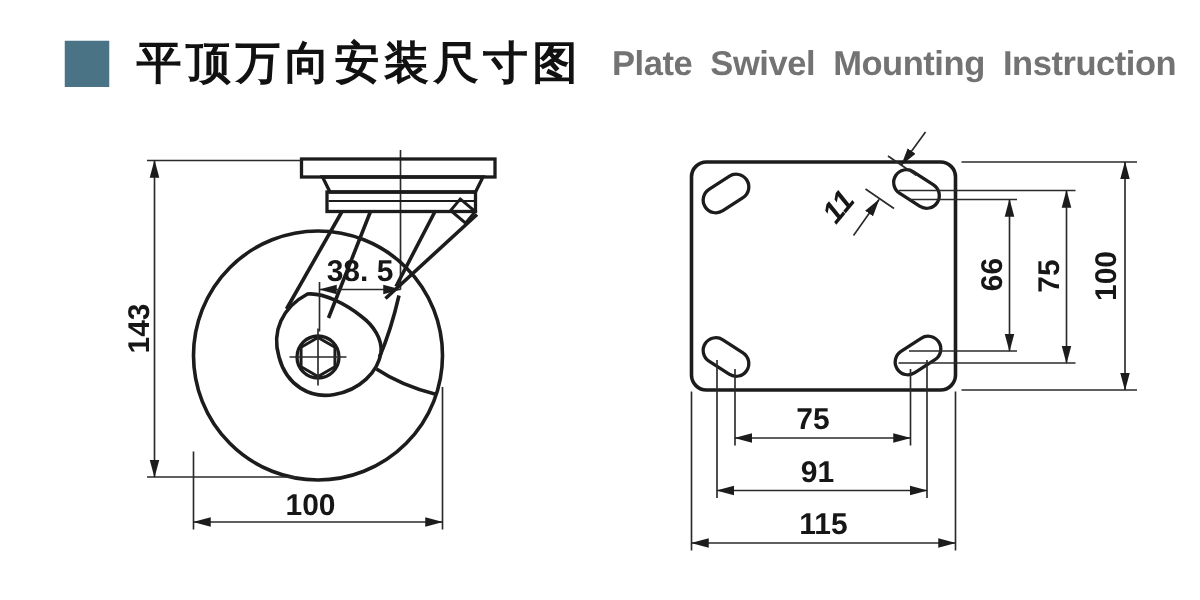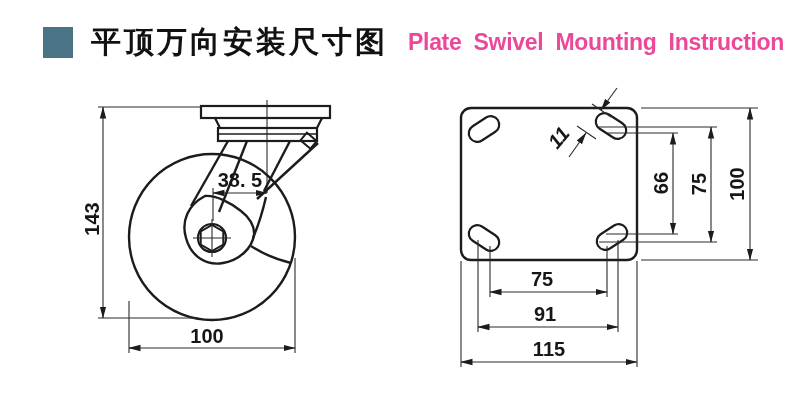--- a/index.html
+++ b/index.html
@@ -1,21 +1,21 @@
 <!DOCTYPE html>
 <html><head>
 <meta charset="utf-8">
 <style>
   html,body{margin:0;padding:0;background:#ffffff;}
   .page{position:relative;width:800px;height:400px;background:#fff;overflow:hidden;
         font-family:"Liberation Sans", sans-serif;}
   .title-bar{position:absolute;left:28px;top:22px;display:flex;align-items:center;gap:18px;margin-left:15px;}
   .title-zh{font-size:30px;font-weight:700;color:#111;letter-spacing:3px;white-space:nowrap;
             font-family:"Liberation Sans","DejaVu Sans",sans-serif;}
-  .title-en{font-size:23px;font-weight:600;color:#ec4899;letter-spacing:-0.3px;word-spacing:6px;
+  .title-en{font-size:23px;font-weight:600;color:#737373;letter-spacing:-0.3px;word-spacing:6px;
             white-space:nowrap;padding-left:2px;}
   svg text{font-family:"Liberation Sans","DejaVu Sans",sans-serif;font-size:20px;font-weight:700;fill:#161616;}
   svg text.slanted{font-style:italic;}
   .obj{stroke:#1c1c1c;fill:none;}
   .dim{stroke:#2a2a2a;fill:none;stroke-width:1.1;}
 </style>
 </head>
 <body>
 
 <div class="page">

